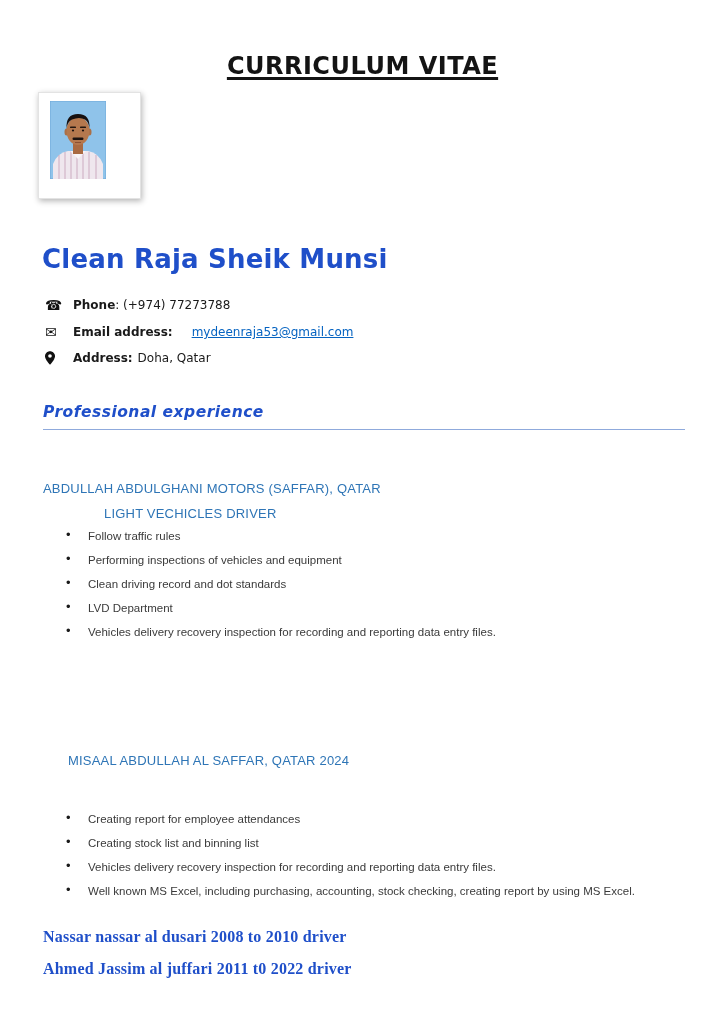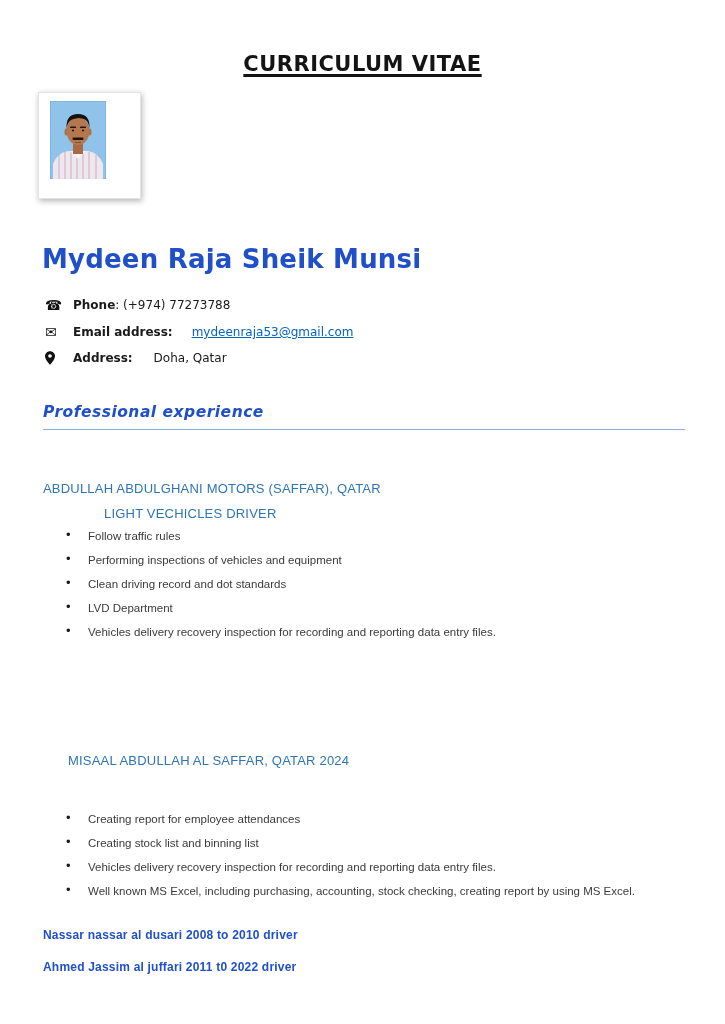--- a/index.html
+++ b/index.html
@@ -3,21 +3,21 @@
 <meta charset="utf-8">
 <style>
   * { margin:0; padding:0; box-sizing:border-box; }
   html,body { background:#ffffff; }
   body { width:725px; height:1024px; position:relative; font-family:"Liberation Sans", sans-serif; }
 
   .page { position:absolute; inset:0; width:725px; height:1024px; background:#fff; overflow:hidden; }
 
   .title {
     position:absolute; top:52px; left:0; right:0; text-align:center;
-    font-family:"DejaVu Sans", sans-serif; font-weight:bold; font-size:21px;
+    font-family:"DejaVu Sans", sans-serif; font-weight:bold; font-size:24px;
     letter-spacing:0.5px; color:var(--title-black);
     text-decoration:underline; text-decoration-thickness:2.5px; text-underline-offset:3px;
   }
 
   .photo-frame {
     position:absolute; left:38px; top:92px; width:103px; height:107px;
     background:#fff; border:1px solid #e3e3e3;
     box-shadow:1px 2px 6px rgba(0,0,0,0.3);
   }
   .photo-frame svg.portrait { position:absolute; left:11px; top:8px; width:56px; height:78px; display:block; }
@@ -28,21 +28,21 @@
     color:var(--name-blue); letter-spacing:0.2px;
   }
 
   .contact-row {
     position:absolute; left:45px; display:flex; align-items:center;
     font-family:"DejaVu Sans", sans-serif; font-size:12px; color:#1a1a1a;
   }
   .cicon { display:inline-flex; width:28px; justify-content:flex-start; align-items:center; font-size:14px; color:#111; }
   .clabel { font-weight:bold; }
   .cval { white-space:pre; }
-  .cval.gap { margin-left:21px; }
+  .cval.gap { margin-left:5px; }
   .email-link { margin-left:19px; color:var(--link-blue); text-decoration:underline; cursor:pointer; }
 
   .section-heading {
     position:absolute; left:43px; top:403px;
     font-family:"DejaVu Sans", sans-serif; font-weight:bold; font-size:15.5px;
     letter-spacing:0.5px; color:var(--heading-blue);font-style:italic;
   }
   .rule {
     position:absolute; left:43px; right:40px; top:429px;
     border-top:1.6px solid var(--rule-blue);
@@ -60,21 +60,21 @@
     position:relative; padding-left:23px; margin-bottom:10px;
     font-size:11.5px; line-height:14px; color:var(--body-text);
   }
   ul.bullets li::before {
     content:"\2022"; position:absolute; left:1px; top:-1px;
     font-size:13px; color:#1a1a1a;
   }
 
   .other-job {
     position:absolute; left:43px;
-    font-family:Liberation Sans, sans-serif; font-weight:bold; font-size:12px;
+    font-family:Liberation Serif, serif; font-weight:bold; font-size:16px;
     color:var(--name-blue); letter-spacing:0.2px;
   }
   .other-job.o1 { top:928px; }
   .other-job.o2 { top:960px; }
 </style>
 </head>
 <body>
 
 <div class="page">
 
@@ -102,21 +102,21 @@
       <path d="M16.5 28 Q15.5 13 28 13 Q40.5 13 39.5 28 Q39 21 35 18.5 Q29.5 15.5 22 18.5 Q17 21 16.5 28 Z" fill="#171010"></path>
       <rect x="20" y="25.6" width="6" height="1.5" rx="0.7" fill="#241711"></rect>
       <rect x="30" y="25.6" width="6" height="1.5" rx="0.7" fill="#241711"></rect>
       <circle cx="23" cy="29.5" r="1.1" fill="#1c1210"></circle>
       <circle cx="33" cy="29.5" r="1.1" fill="#1c1210"></circle>
       <rect x="22.5" y="36.5" width="11" height="2.4" rx="1.2" fill="#1c1210"></rect>
       <line x1="25" y1="41.5" x2="31" y2="41.5" stroke="#8a4f33" stroke-width="1"></line>
     </svg>
   </div>
 
-  <h2 class="name">Mydeen Raja Sheik Munsi</h2>
+  <h2 class="name">Clean Raja Sheik Munsi</h2>
 
   <div class="contact-row" style="top:297px">
     <span class="cicon">☎</span>
     <span class="clabel">Phone</span>
       <span class="cval">: (+974) 77273788</span>
   </div>
 
   <div class="contact-row" style="top:324px">
     <span class="cicon">✉</span>
     <span class="clabel">Email address:</span>

